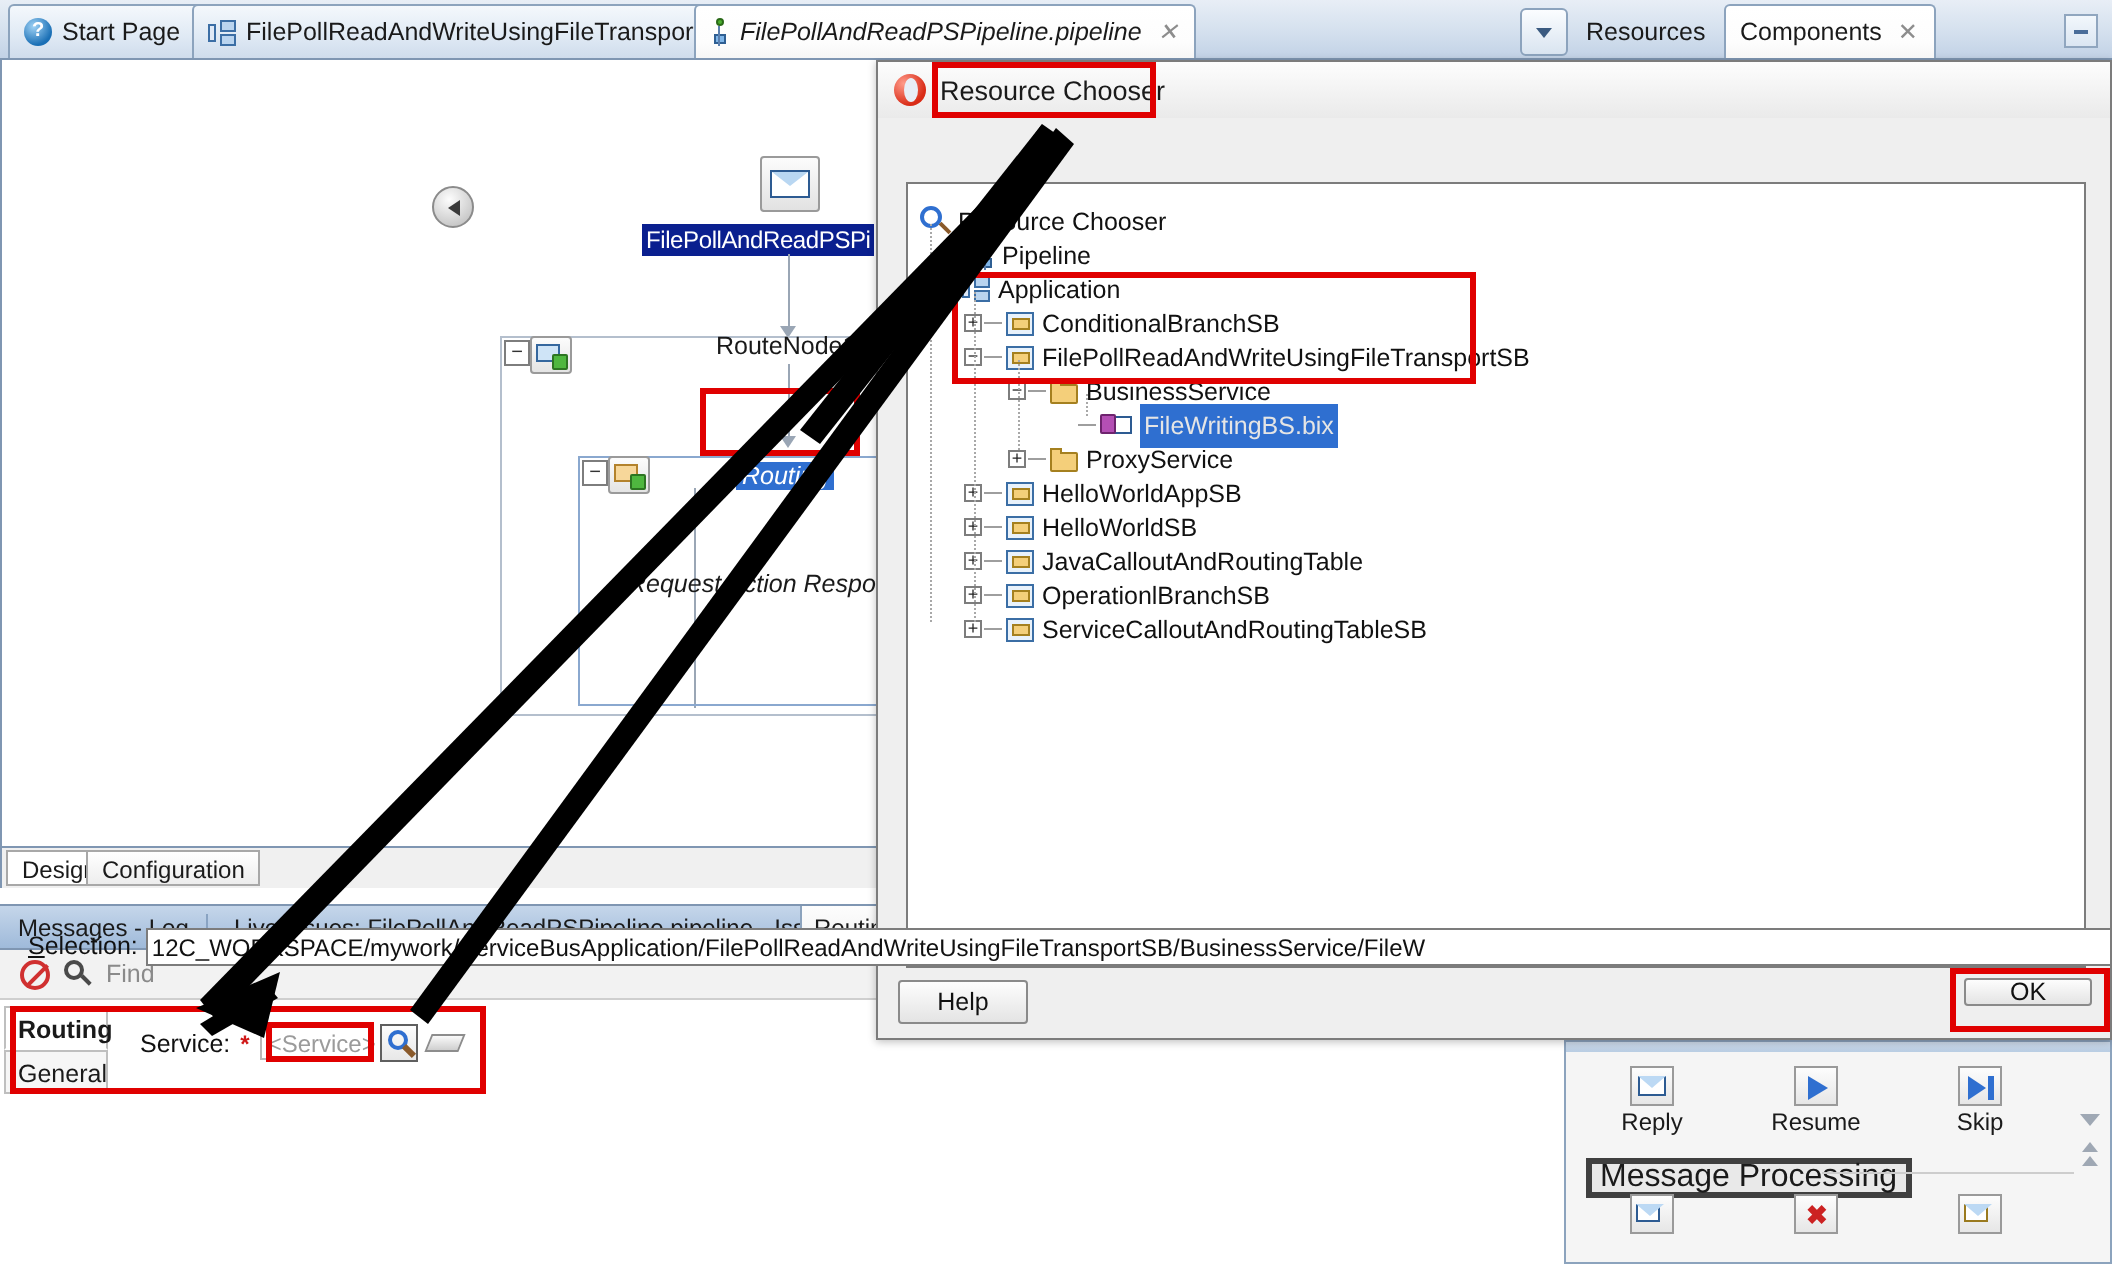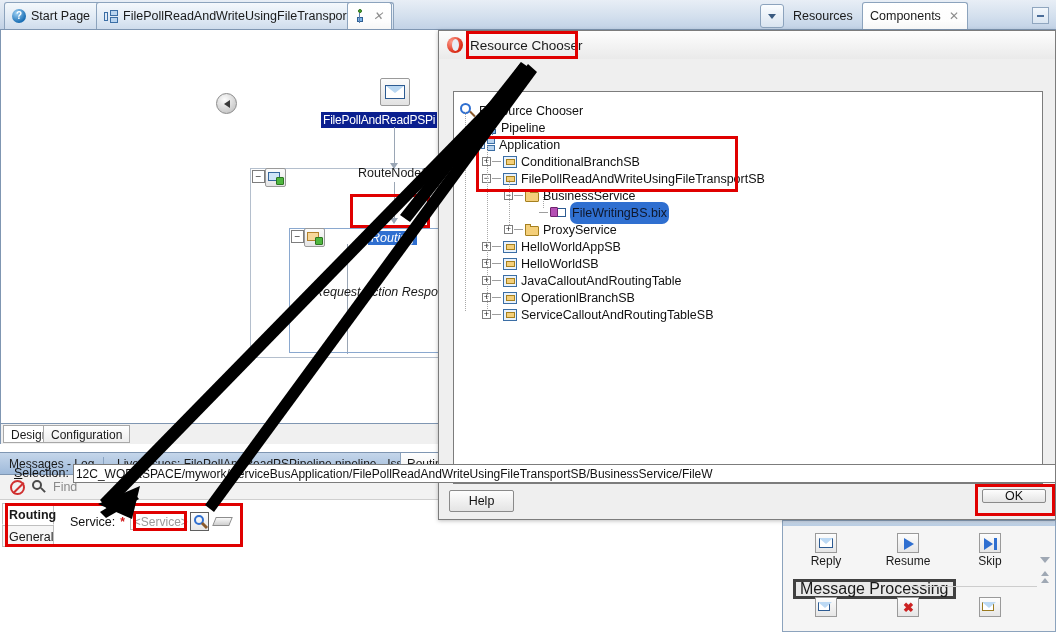--- a/index.html
+++ b/index.html
@@ -226,21 +226,21 @@
     background-image:linear-gradient(to right,#9e9e9e 1px,transparent 1px);background-size:2px 1px;}
   .folder{width:14px;height:12px;position:relative;flex:0 0 auto;}
   .folder::before{content:"";position:absolute;left:0;bottom:0;width:14px;height:10px;background:#f4cf7a;border:1px solid #a5801f;box-sizing:border-box;border-radius:0 1px 1px 1px;}
   .folder::after{content:"";position:absolute;left:0;top:0;width:6px;height:3px;background:#f4cf7a;border:1px solid #a5801f;border-bottom:none;box-sizing:border-box;}
   .prjicon{width:14px;height:12px;position:relative;flex:0 0 auto;background:#e9f2fb;border:1px solid #3b6ea5;box-sizing:border-box;}
   .prjicon::after{content:"";position:absolute;left:2px;top:2px;width:9px;height:6px;background:#f4cf7a;border:1px solid #a5801f;box-sizing:border-box;}
   .bsicon{width:16px;height:13px;position:relative;flex:0 0 auto;}
   .bsicon::before{content:"";position:absolute;left:5px;top:2px;width:11px;height:9px;background:#fff;border:1px solid #2d5b92;box-sizing:border-box;}
   .bsicon::after{content:"";position:absolute;left:0;top:1px;width:8px;height:10px;background:#b44fb4;border:1px solid #6e236e;box-sizing:border-box;border-radius:1px;}
   .tlabel{margin-left:4px;}
-  .tlabel.sel{background:#2f6fd0;color:#0f172a;padding:4px 2px;border-radius:7px;}
+  .tlabel.sel{background:#2f6fd0;color:#e5e5e5;padding:4px 2px;}
   .tguide{position:absolute;width:1px;background-image:linear-gradient(to bottom,#a8a8a8 1px,transparent 1px);background-size:1px 2px;}
 
   .rcsearch{width:15px;height:15px;position:relative;flex:0 0 auto;}
   .rcsearch .ring{position:absolute;left:0;top:0;width:11px;height:11px;border:2px solid #2f6fd0;border-radius:50%;box-sizing:border-box;}
   .rcsearch .hdl{position:absolute;left:9px;top:10px;width:7px;height:2px;background:#8a5a2b;transform:rotate(45deg);}
 
   .selrow{position:absolute;left:14px;top:463px;width:1042px;height:20px;display:flex;align-items:center;gap:4px;}
   .sellabel{font-size:12.5px;color:#111;white-space:nowrap;}
   .sellabel u{text-decoration:underline;}
   .selinput{
@@ -292,20 +292,21 @@
     </div>
     <div class="etab" style="left:96px;">
       <span class="ic-app ricon"></span>
       <span>FilePollReadAndWriteUsingFileTransportSB</span>
       <span class="x">✕</span>
     </div>
     <div class="etab active" style="left:347px;">
       <span class="ic-pipe ricon">
           <i></i>
         </span>
+      <span>FilePollAndReadPSPipeline.pipeline</span>
       <span class="x">✕</span>
     </div>
 
     <div class="toolsplit" style="left:760px;">
       <span class="arr"></span>
     </div>
     <div class="etab" style="left:786px;border:none;background:transparent;">
       <span>Resources</span>
     </div>
     <div class="etab active" style="left:862px;font-style:normal;">

